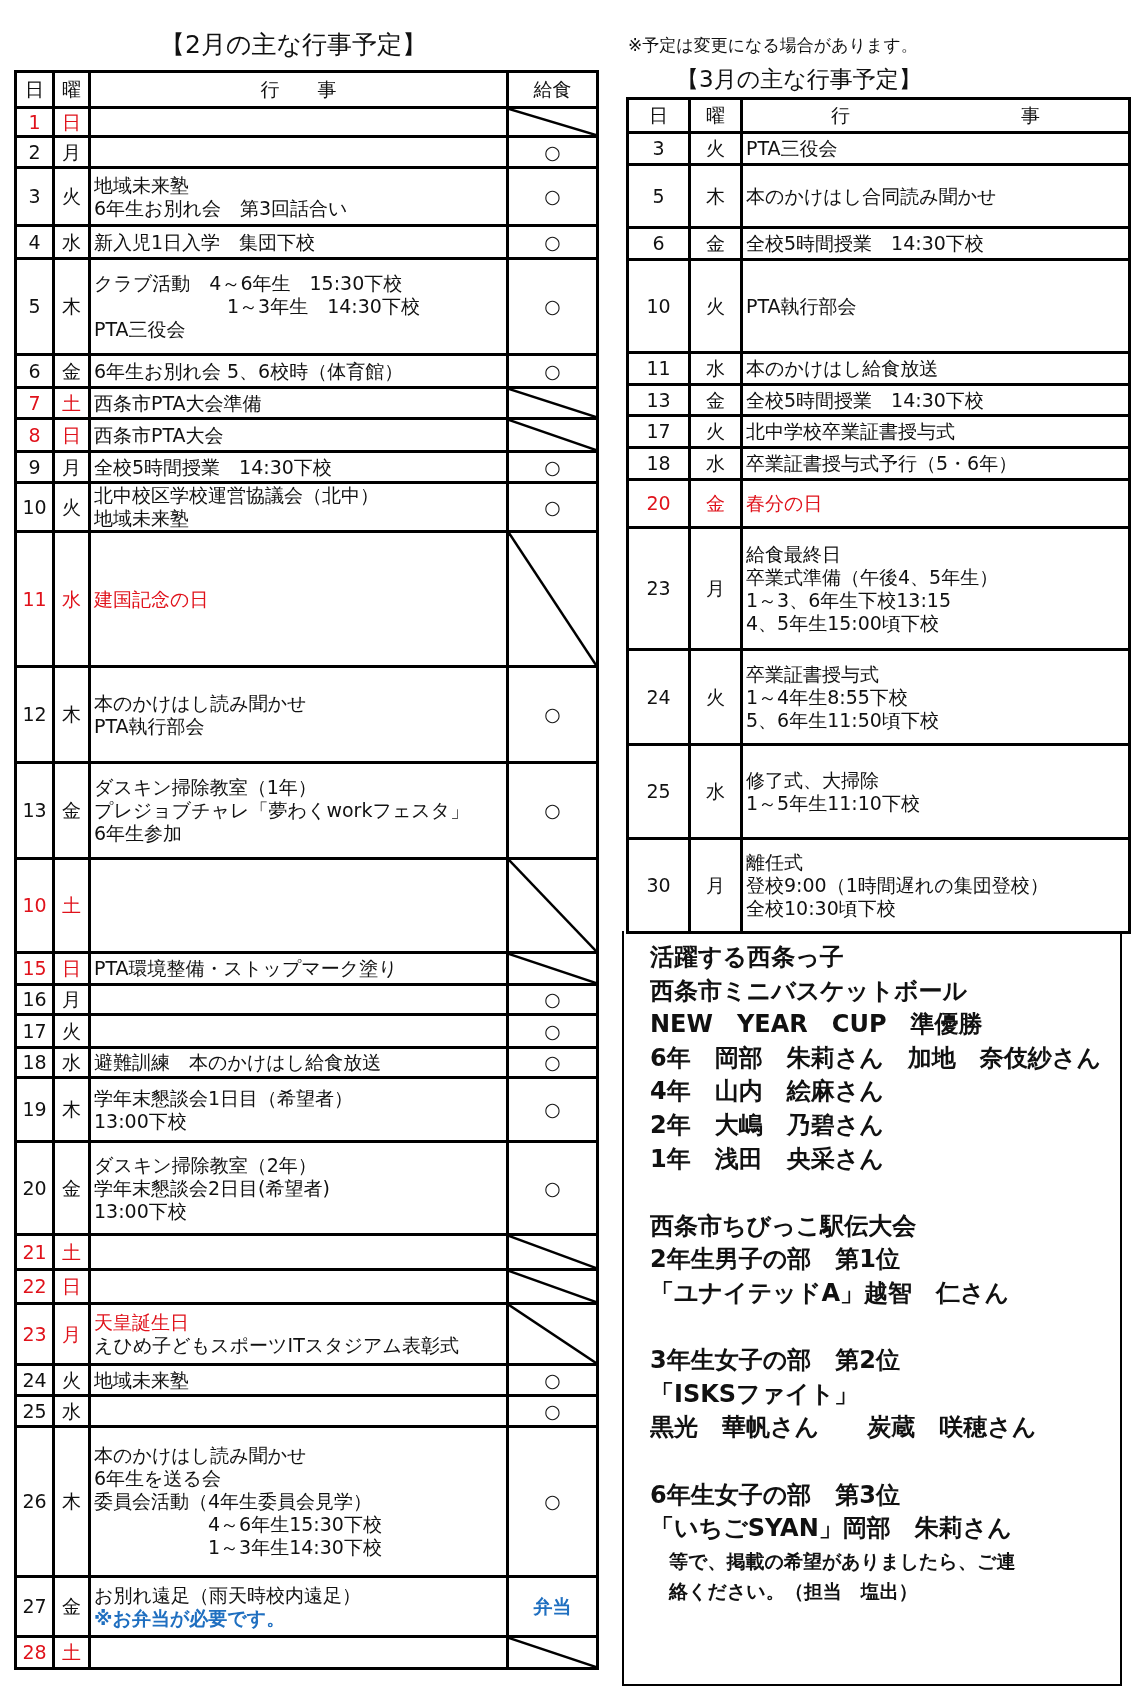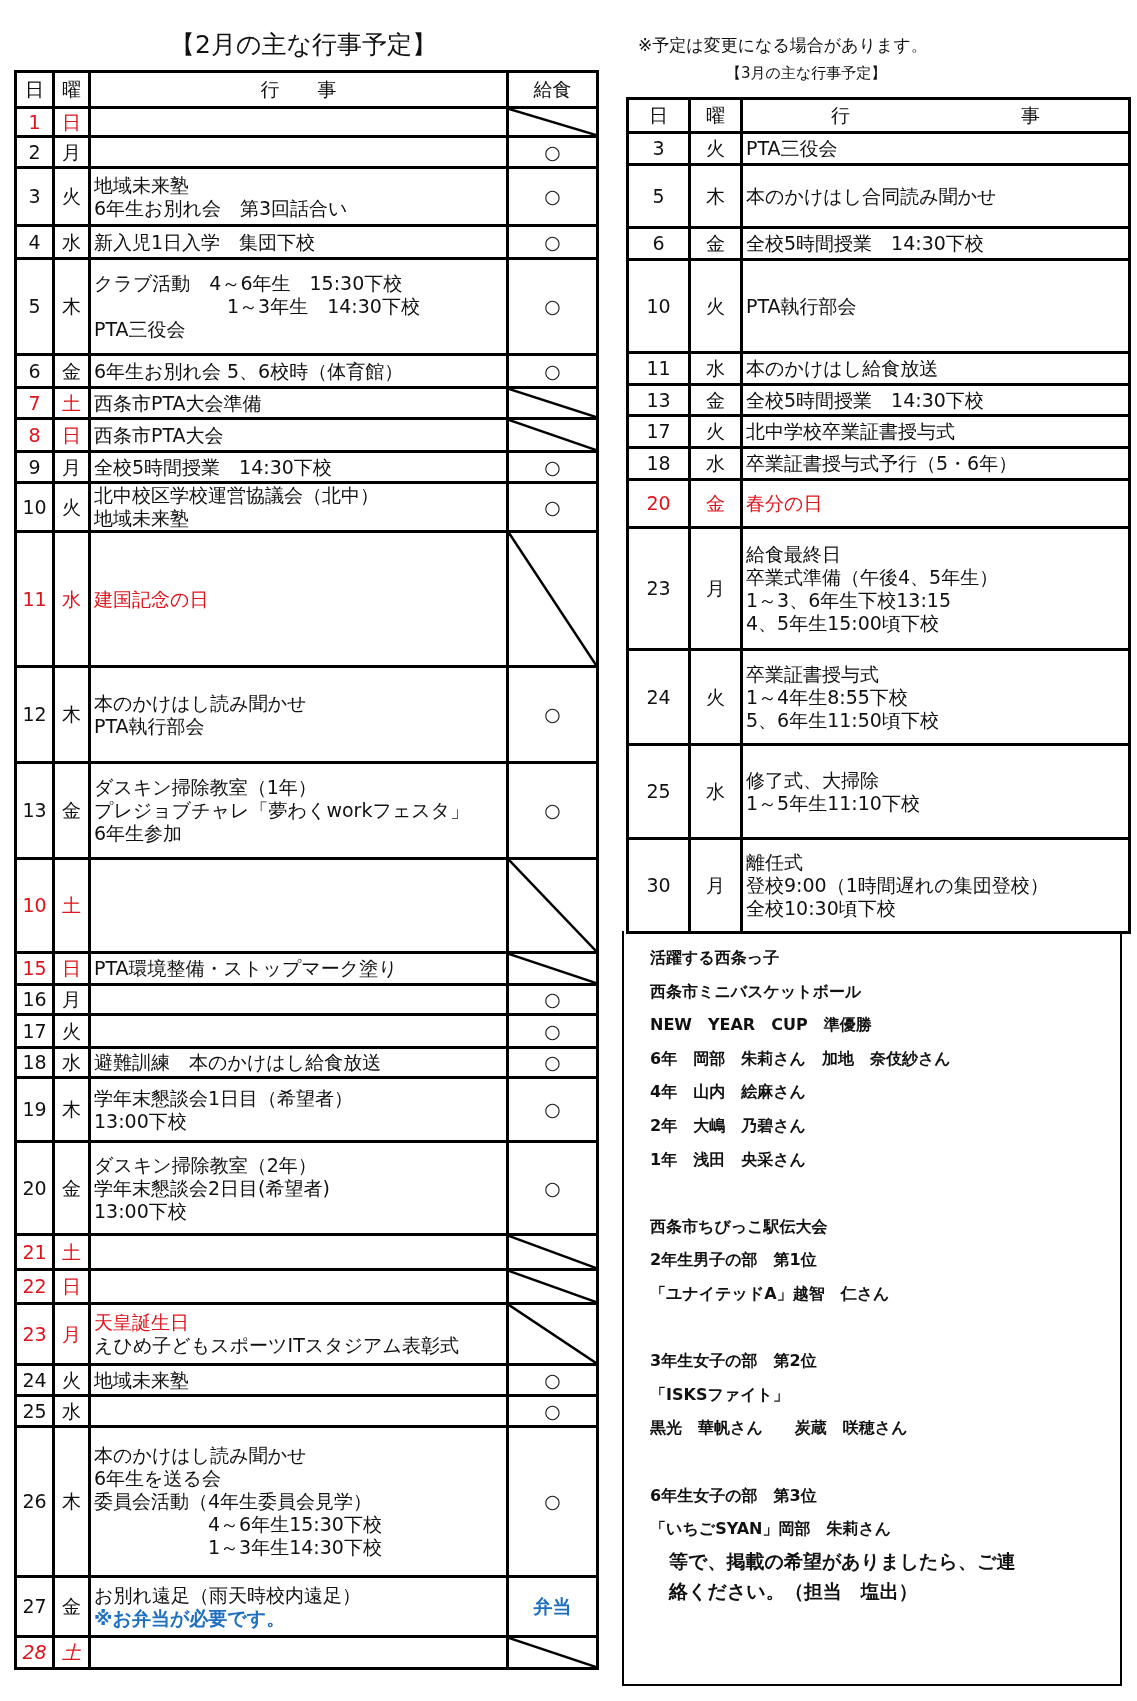--- a/index.html
+++ b/index.html
@@ -1,36 +1,36 @@
 <!DOCTYPE html>
 <html><head>
 <meta charset="utf-8">
 <style>
   html, body { margin:0; padding:0; background:#fff; }
   body { width:1137px; height:1701px; position:relative; overflow:hidden;
          font-family:"DejaVu Sans", "Liberation Sans", sans-serif; color:#111; }
-  .title { position:absolute; font-size:25px; white-space:nowrap;margin-left:10px; }
+  .title { position:absolute; font-size:25px; white-space:nowrap; }
   #feb-title { left:160px; top:28px; }
   #note { left:628px; top:34px; font-size:17px; }
-  #mar-title { left:716px; top:64px; font-size:15px;text-align:right; }
+  #mar-title { left:676px; top:64px; font-size:23px;text-align:right; }
   table { position:absolute; border-collapse:collapse; table-layout:fixed; }
   td, th { border:3px solid #000; padding:0 3px; font-weight:normal; font-size:19px;
            line-height:23px; vertical-align:middle; overflow:hidden; }
   th { text-align:center; }
   td.c { text-align:center; }
   td.ev { white-space:pre; text-align:left; }
   .red { color:#e0121b; }
   .blue { color:#1f6fc0; font-weight:bold; }
   td.slash { position:relative; padding:0; }
   td.slash svg { position:absolute; left:0; top:0; width:100%; height:100%; }
   #feb { left:14px; top:70px; width:582px; }
   #mar { left:626px; top:97px; width:502px; }
   #box { position:absolute; left:622px; top:931px; width:500px; height:755px;
          border:2px solid #000; border-top:none; box-sizing:border-box; padding:10px 0 0 26px; }
-  #box .ln { font-size:16px; font-weight:bold; line-height:33.6px; white-space:pre; }
+  #box .ln { font-size:24px; font-weight:bold; line-height:33.6px; white-space:pre; }
   #box .blank { height:33.6px; }
   #box .sm { font-size:19px; line-height:30px; font-weight:bold; white-space:pre; }
 </style>
 </head>
 <body>
 
 <div class="title" id="feb-title">【2月の主な行事予定】</div>
 <div class="title" id="note">※予定は変更になる場合があります。</div>
 <div class="title" id="mar-title">【3月の主な行事予定】</div>
 
@@ -257,21 +257,21 @@
 　　　　　　1～3年生14:30下校</td>
         <td class="c">○</td>
       </tr>
       <tr style="height: 60px;">
         <td class="c">27</td>
         <td class="c">金</td>
         <td class="ev"><span>お別れ遠足（雨天時校内遠足）</span>
 <span class="blue">※お弁当が必要です。</span></td>
         <td class="c blue">弁当</td>
       </tr>
-      <tr style="height: 32px; font-style: italic;">
+      <tr style="height: 32px;">
         <td class="c red">28</td>
         <td class="c red">土</td>
         <td class="ev"></td>
         <td class="slash">
           <svg viewBox="0 0 100 100" preserveAspectRatio="none">
             <line x1="0" y1="0" x2="100" y2="100" stroke="#000" stroke-width="2.5" vector-effect="non-scaling-stroke"></line>
           </svg>
         </td>
       </tr>
     </tbody>

